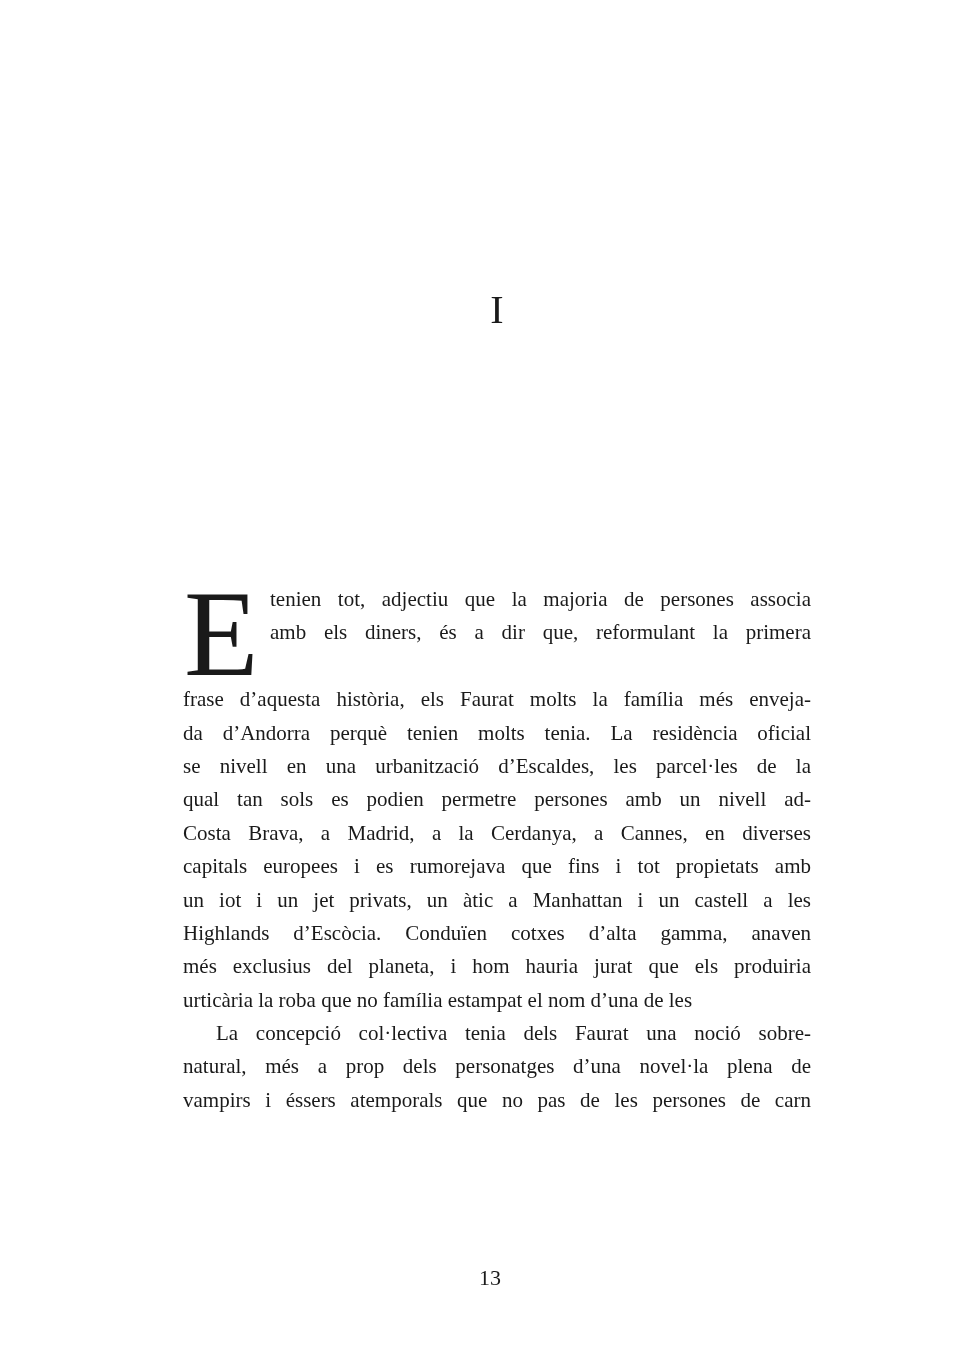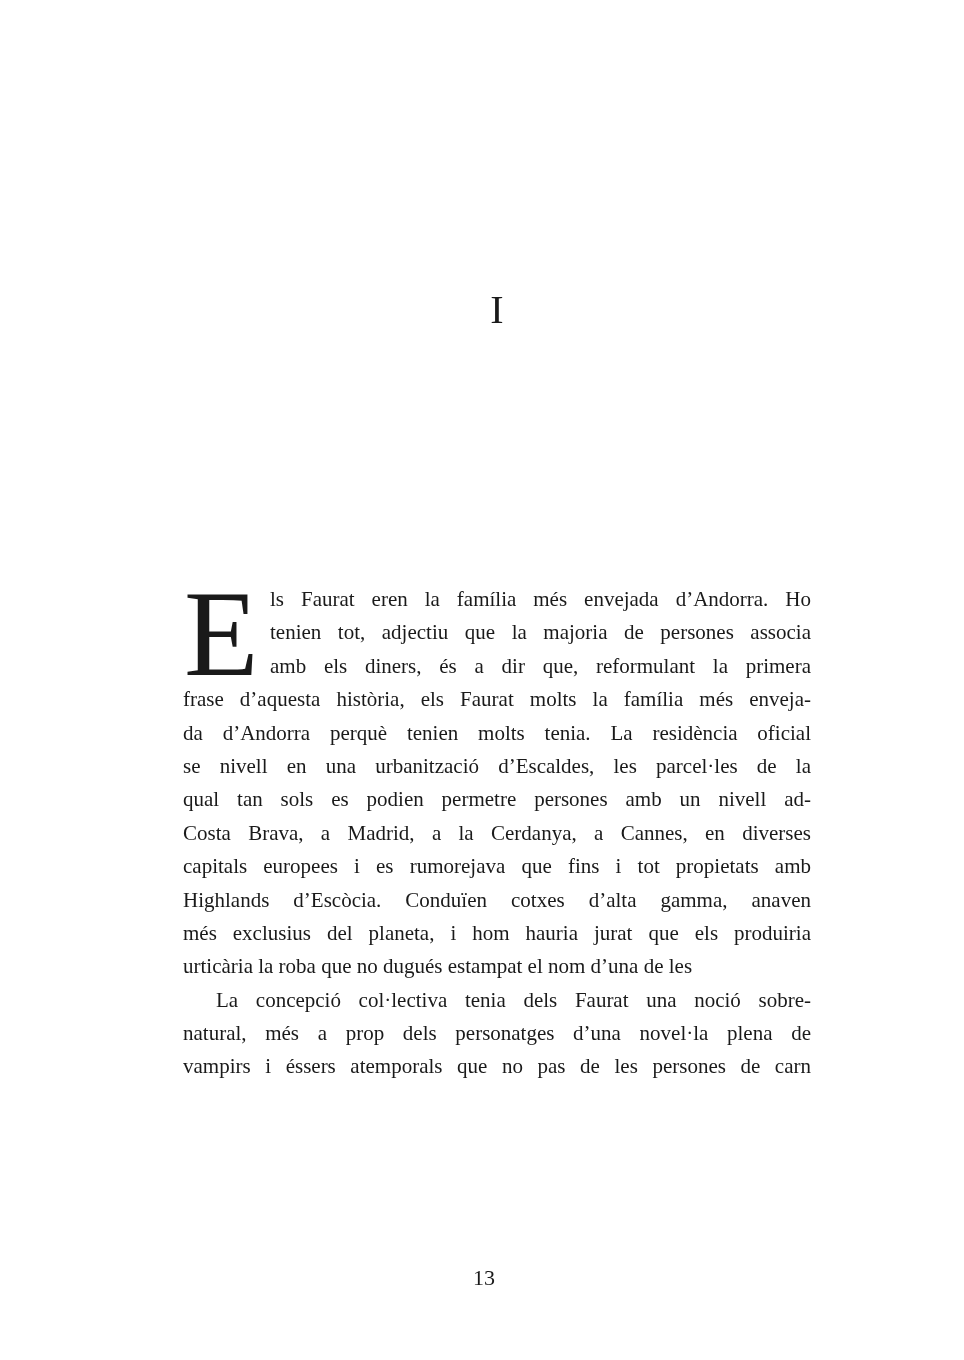--- a/index.html
+++ b/index.html
@@ -67,57 +67,57 @@
   .para1-rest .line:last-child {
     text-align: left;
     text-align-last: left;
   }
   .para2 .line:first-child {
     text-indent: 33px;
   }
   .page-number {
     position: absolute;
     top: 1264px;
-    left: 170px;
+    left: 176px;
     width: 628px;
     text-align: center;
     font-size: 22px;
     line-height: 28px;
   }
 </style>
 </head>
 <body>
 
 <div class="sheet">
 
   <div class="chapter-heading">I</div>
 
   <div class="text-block">
 
     <div class="dropcap-row">
       <div class="dropcap-box">
         <span class="dropcap">E</span>
       </div>
       <div class="dropcap-lines">
-          <div class="line">ls Faurat eren la família més envejada d’Andorra. Ho</div>
           <div class="line">tenien tot, adjectiu que la majoria de persones associa</div>
           <div class="line">amb els diners, és a dir que, reformulant la primera</div>
         </div>
     </div>
 
     <div class="para1-rest">
         <div class="line">frase d’aquesta història, els Faurat molts la família més enveja-</div>
         <div class="line">da d’Andorra perquè tenien molts tenia. La residència oficial</div>
         <div class="line">se nivell en una urbanització d’Escaldes, les parcel·les de la</div>
         <div class="line">qual tan sols es podien permetre persones amb un nivell ad-</div>
         <div class="line">Costa Brava, a Madrid, a la Cerdanya, a Cannes, en diverses</div>
         <div class="line">capitals europees i es rumorejava que fins i tot propietats amb</div>
+        <div class="line">un iot i un jet privats, un àtic a Manhattan i un castell a les</div>
         <div class="line">Highlands d’Escòcia. Conduïen cotxes d’alta gamma, anaven</div>
         <div class="line">més exclusius del planeta, i hom hauria jurat que els produiria</div>
-        <div class="line">urticària la roba que no dugués estampat el nom d’una de les</div>
+        <div class="line">urticària la roba que no família estampat el nom d’una de les</div>
       </div>
 
     <div class="para2">
         <div class="line">La concepció col·lectiva tenia dels Faurat una noció sobre-</div>
         <div class="line">natural, més a prop dels personatges d’una novel·la plena de</div>
         <div class="line">vampirs i éssers atemporals que no pas de les persones de carn</div>
       </div>
 
   </div>
 

